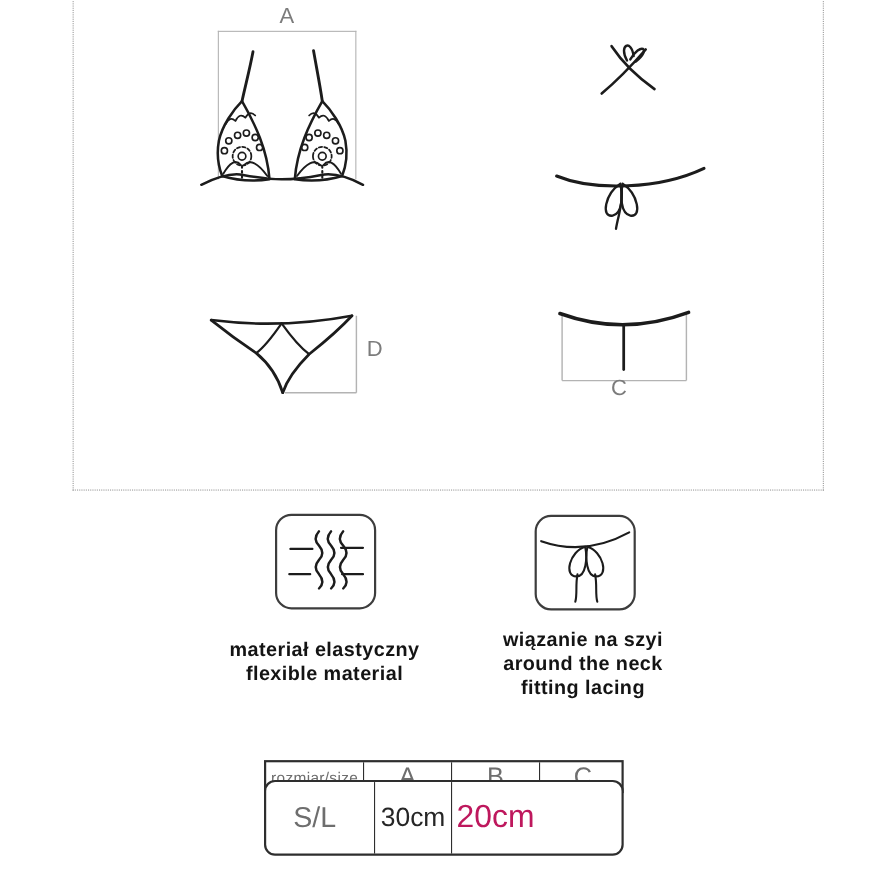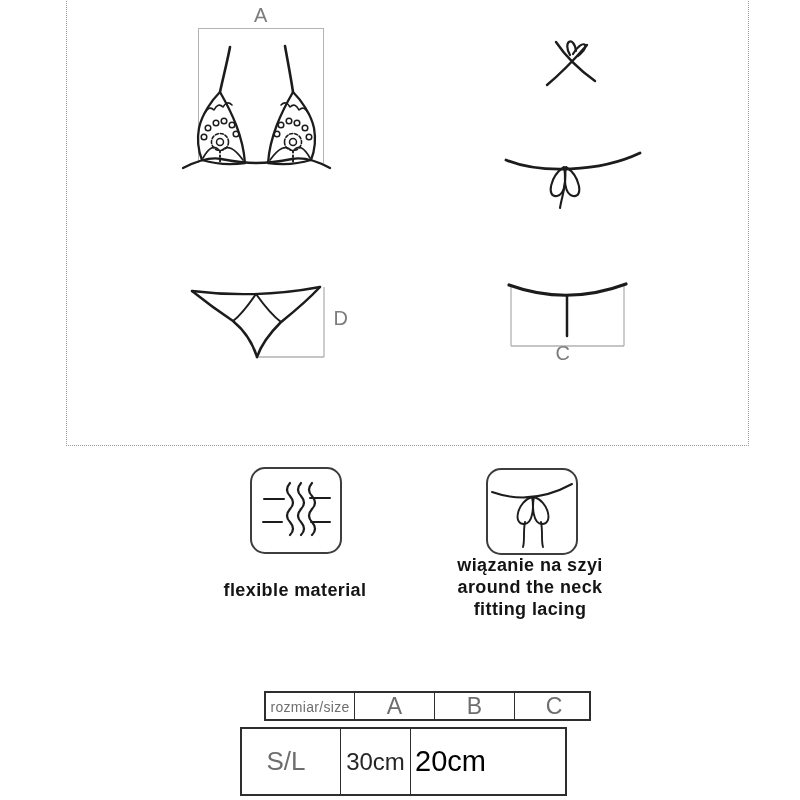--- a/index.html
+++ b/index.html
@@ -36,39 +36,39 @@
     background:#fff;display:flex;align-items:center;justify-content:center;
   }
   .icon-box-1{left:250px;top:467px;}
   .icon-box-2{left:486px;top:468px;}
 
   .caption{
     color:#141414;font-size:18px;line-height:22px;font-weight:600;
     text-align:center;letter-spacing:0.4px;
   }
   .caption-1{left:165px;top:579px;width:260px;}
-  .caption-2{left:415px;top:554px;width:230px;}
+  .caption-2{left:415px;top:570px;width:230px;}
 
   
   .tbl-box{
     left:240px;width:327px;background:#fff;border:2px solid #2e2e2e;
     display:grid;grid-template-columns:88px 80px 80px 79px;box-sizing:border-box;
   }
-  .tbl-head{top:691px;height:30px;margin-left:24px;}
-  .tbl-body{top:727px;height:69px;}
+  .tbl-head{top:691px;height:30px;}
+  .tbl-body{top:709px;height:69px;border-radius:10px;}
   .cell{
     display:flex;align-items:center;justify-content:center;
     border-left:1.5px solid #2e2e2e;box-sizing:border-box;white-space:nowrap;
   }
   .cell:first-child{border-left:none;}
   .head-size{font-size:14px;color:#6e6e6e;letter-spacing:0.3px;}
   .head-letter{font-size:23px;color:#6e6e6e;}
   .val-size{font-size:26px;color:#6e6e6e;}
   .val-a{font-size:24px;color:#262626;margin-left:10px;}
-  .val-bc{font-size:29px;color:#000000;}
+  .val-bc{font-size:29px;color:#be185d;}
 </style>
 </head>
 <body>
 
 <div>
 
   <div class="abs frame"></div>
 
   <div class="abs bracket-a"></div>
   <div class="abs measure-label lbl-a">A</div>
@@ -142,20 +142,21 @@
     <svg width="84" height="79" viewBox="0 0 84 79">
       <path class="ink" stroke-width="2" d="M2,20 Q42,34 82,12"></path>
       <path class="ink" stroke-width="1.9" d="M42,25 C28,29 22,52 34,52 C43,52 44,35 42,25 Z"></path>
       <path class="ink" stroke-width="1.9" d="M44,25 C58,29 64,52 52,52 C43,52 42,35 44,25 Z"></path>
       <path class="ink" stroke-width="1.9" d="M35,50 C33,60 35,68 33,75"></path>
       <path class="ink" stroke-width="1.9" d="M51,50 C53,60 51,68 53,75"></path>
     </svg>
   </div>
 
   <div class="abs caption caption-1">
+    <div>materiał elastyczny</div>
     <div>flexible material</div>
   </div>
   <div class="abs caption caption-2">
     <div>wiązanie na szyi</div>
     <div>around the neck</div>
     <div>fitting lacing</div>
   </div>
 
   <div class="abs tbl-box tbl-head">
     <div class="cell head-size">rozmiar/size</div>

